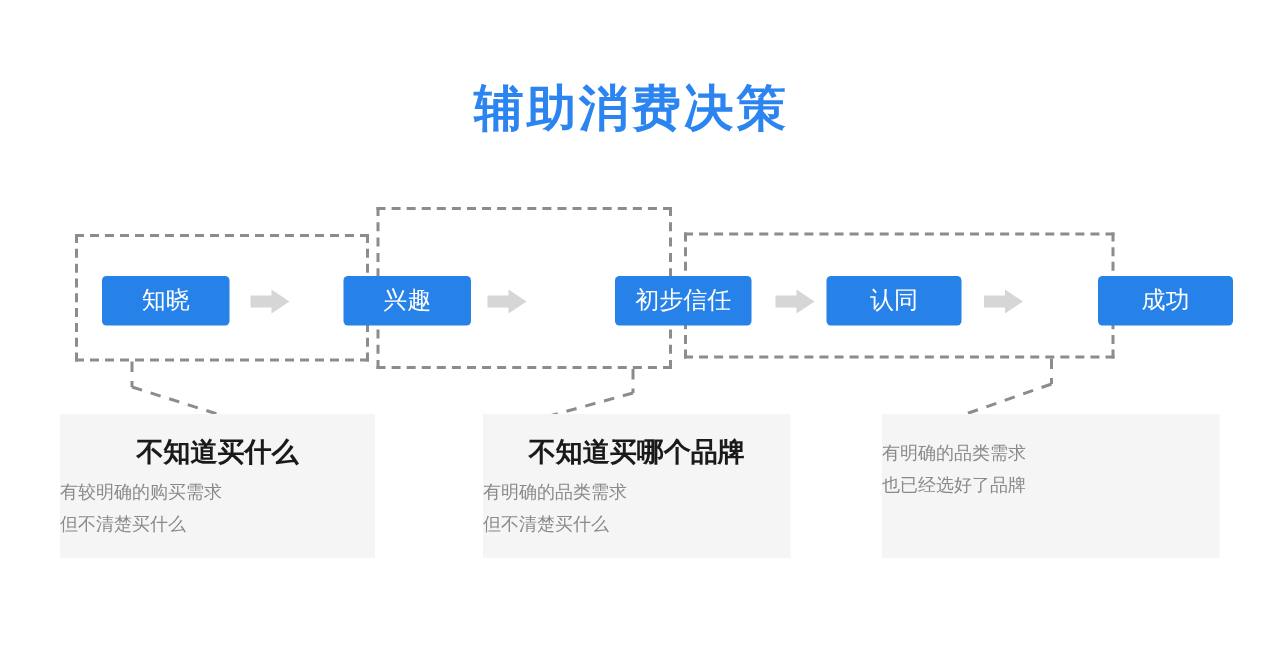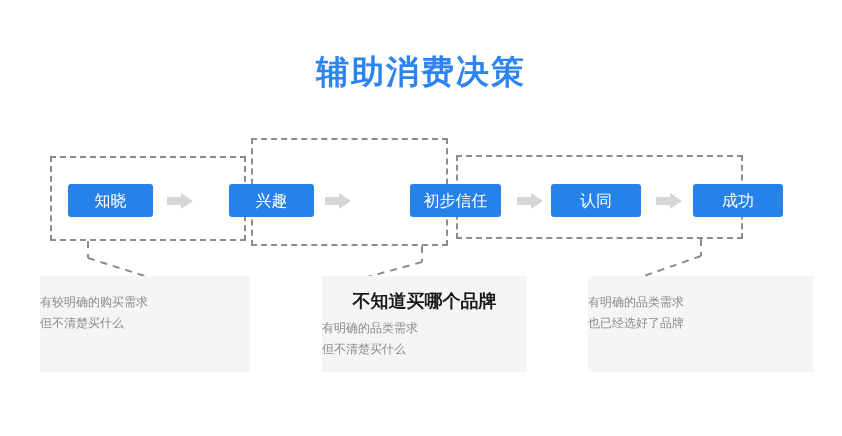--- a/index.html
+++ b/index.html
@@ -59,21 +59,21 @@
     font-size: 16px;
     line-height: 33px;
     text-align: center;
     white-space: nowrap;
     top: 184px;
   }
   #stage-pill-0 { left: 68px;  width: 85px; }
   #stage-pill-1 { left: 208px; width: 85px; margin-left: 21px; }
   #stage-pill-2 { left: 410px; width: 91px; }
   #stage-pill-3 { left: 551px; width: 90px; }
-  #stage-pill-4 { left: 693px; width: 90px; }
+  #stage-pill-4 { left: 732px; width: 90px; }
 
   
   .flow-arrow {
     position: absolute;
     top: 193px;
     width: 26px;
     height: 16px;
   }
   #flow-arrow-0 { left: 167px; }
   #flow-arrow-1 { left: 325px; }
@@ -174,20 +174,21 @@
   <div class="flow-arrow" id="flow-arrow-2">
     <span class="tail"></span>
     <span class="head"></span>
   </div>
   <div class="flow-arrow" id="flow-arrow-3">
     <span class="tail"></span>
     <span class="head"></span>
   </div>
 
   <div class="desc-card" id="desc-card-0">
+    <div class="desc-title">不知道买什么</div>
     <div class="desc-lines">
       <div class="desc-line">有较明确的购买需求</div>
       <div class="desc-line">但不清楚买什么</div>
     </div>
   </div>
 
   <div class="desc-card" id="desc-card-1">
     <div class="desc-title">不知道买哪个品牌</div>
     <div class="desc-lines">
       <div class="desc-line">有明确的品类需求</div>

